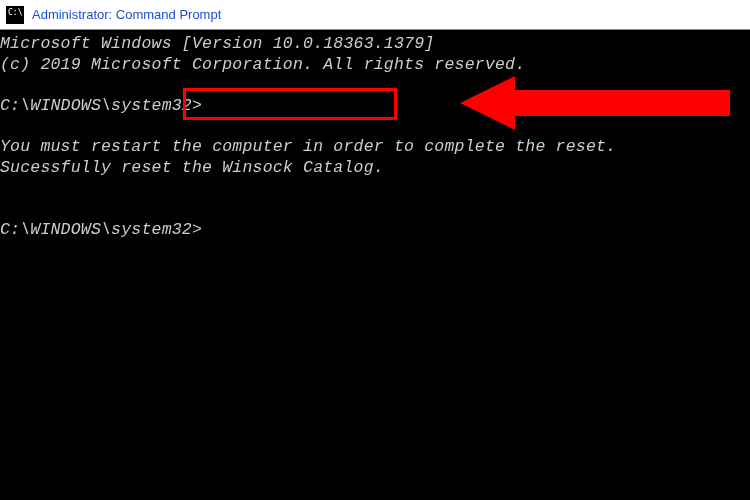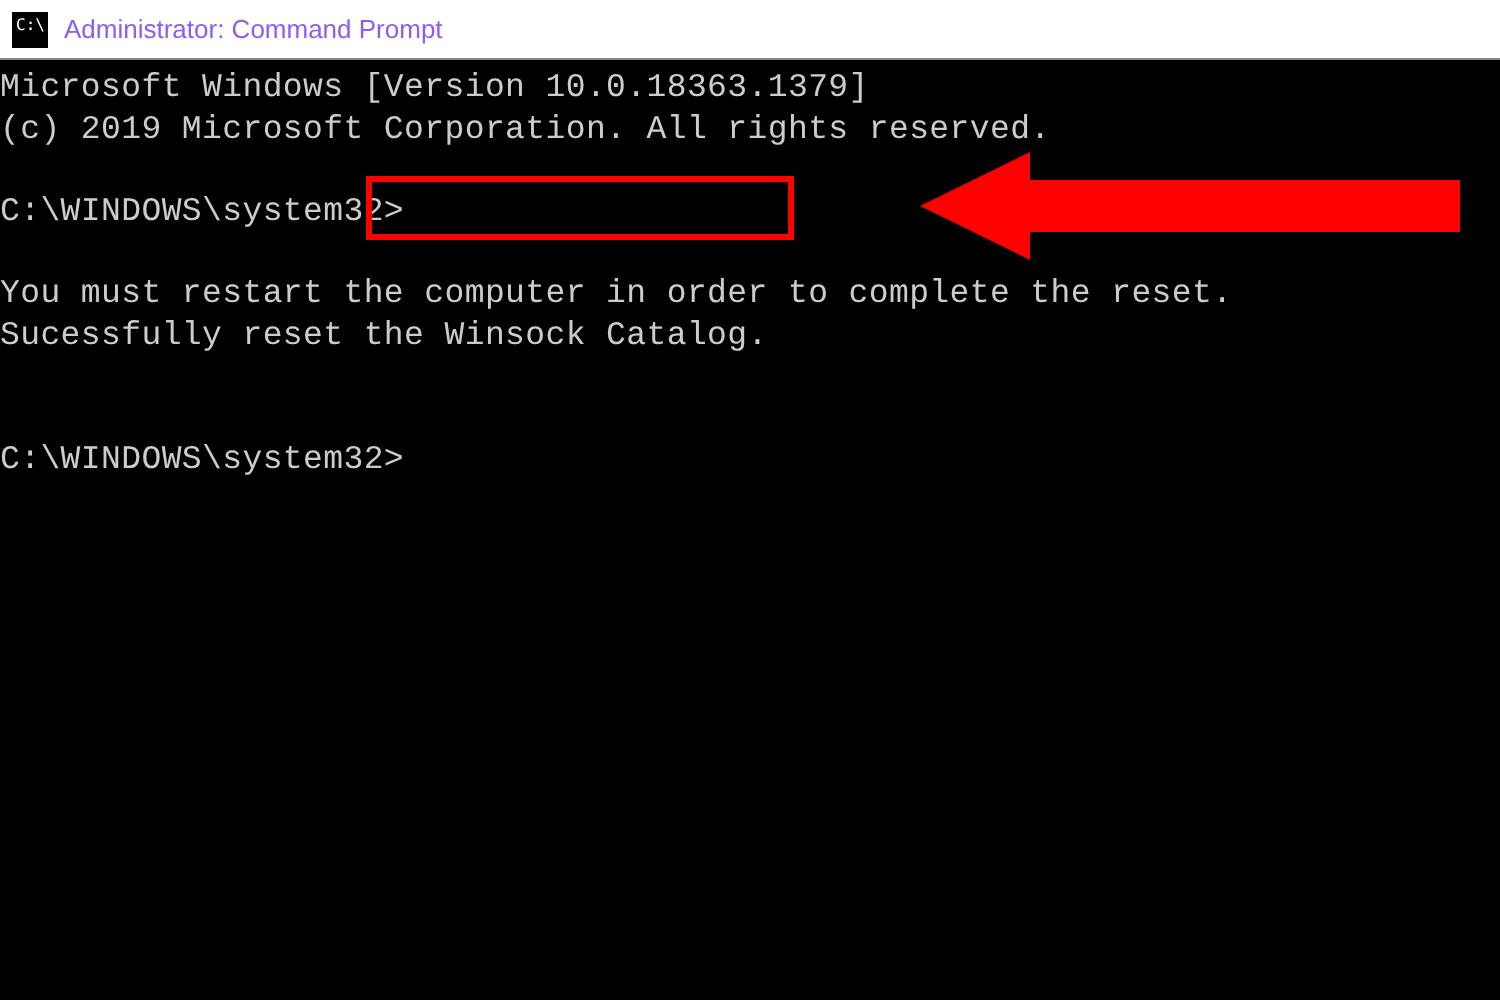--- a/index.html
+++ b/index.html
@@ -37,31 +37,32 @@
       color: #fff;
       font-size: 8px;
       font-family: Consolas, monospace;
       position: absolute;
       top: 2px;
       left: 2px;
     }
     .titlebar-text {
       font-family: 'Segoe UI', Tahoma, sans-serif;
       font-size: 13px;
-      color: #8b5cf6;
+      color: #1d4ed8;
     }
     .terminal {
       background: #000;
       color: #ccc;
       padding: 4px 0;
       font-size: 16.5px;
       line-height: 1.25;
       font-family: Consolas, 'Courier New', monospace;
       position: relative;
       height: calc(100% - 30px);
+      font-style: italic;
     }
     .terminal-line {
       white-space: pre;
       letter-spacing: 0.2px;
     }
     .highlight-box {
       position: absolute;
       border: 3px solid #ff0000;
       pointer-events: none;
     }

